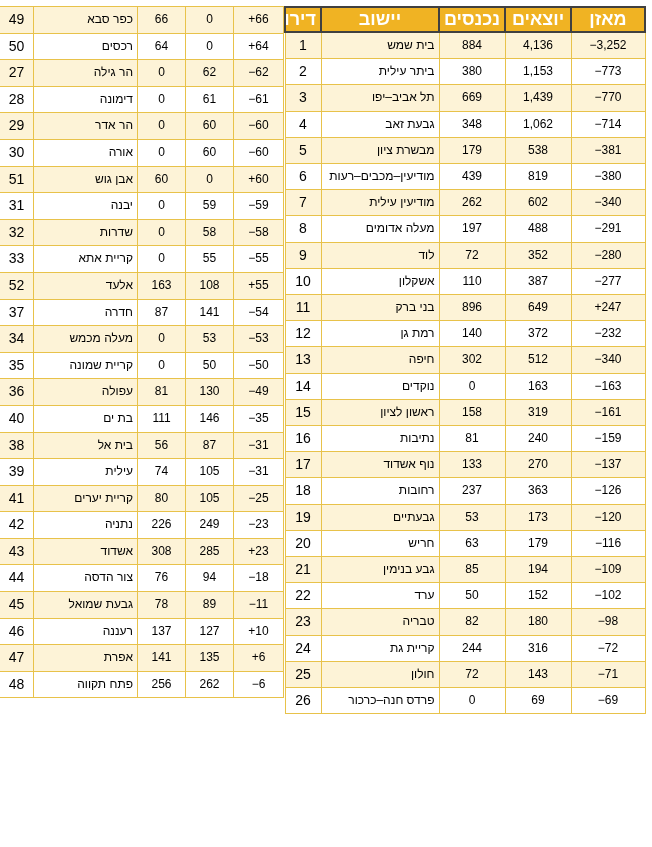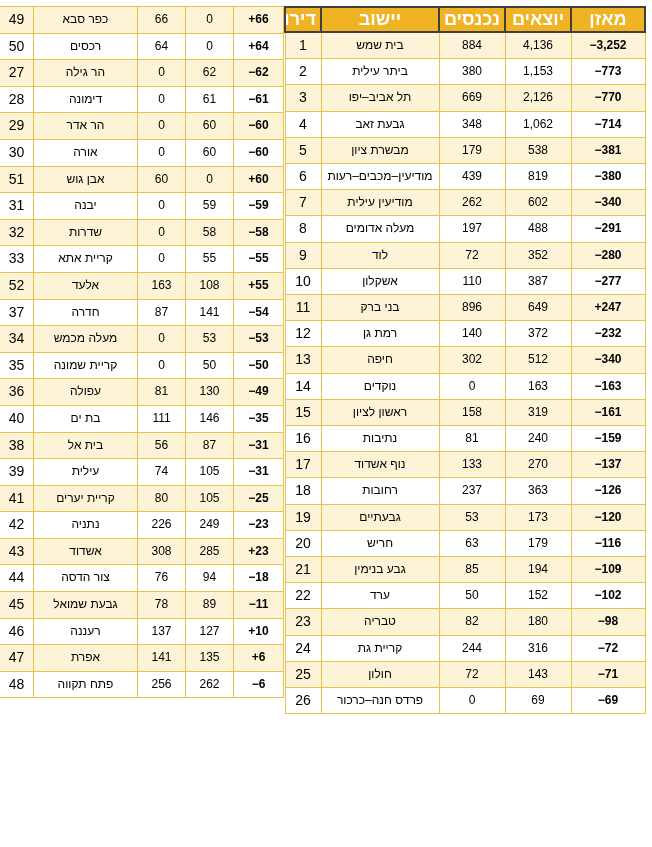--- a/index.html
+++ b/index.html
@@ -67,34 +67,34 @@
   }
 
   tbody tr.odd td {
     background: #fdf3d7;
   }
   tbody tr.even td {
     background: #ffffff;
   }
 
   td.city {
-    text-align: center;
+    text-align: right;
     font-size: 12px;
     margin-top: 14px;
   }
   td.rank {
     font-size: 14px;
   }
   td.num {
     font-size: 12px;
     direction: ltr;
   }
   td.balance {
     font-size: 12px;
-    font-weight: bold;
+    font-weight: normal;
     direction: ltr;
   }
 
   
   .right-wrap col.c-balance { width: 74px; }
   .right-wrap col.c-out     { width: 66px; }
   .right-wrap col.c-in      { width: 66px; }
   .right-wrap col.c-city    { width: 118px; }
   .right-wrap col.c-rank    { width: 36px; }
 
@@ -148,21 +148,21 @@
           </tr>
           <tr class="even">
             <td class="balance">−773</td>
             <td class="num">1,153</td>
             <td class="num">380</td>
             <td class="city">ביתר עילית</td>
             <td class="rank">2</td>
           </tr>
           <tr class="odd">
             <td class="balance">−770</td>
-            <td class="num">2,126</td>
+            <td class="num">1,439</td>
             <td class="num">669</td>
             <td class="city">תל אביב–יפו</td>
             <td class="rank">3</td>
           </tr>
           <tr class="even">
             <td class="balance">−714</td>
             <td class="num">1,062</td>
             <td class="num">348</td>
             <td class="city">גבעת זאב</td>
             <td class="rank">4</td>

